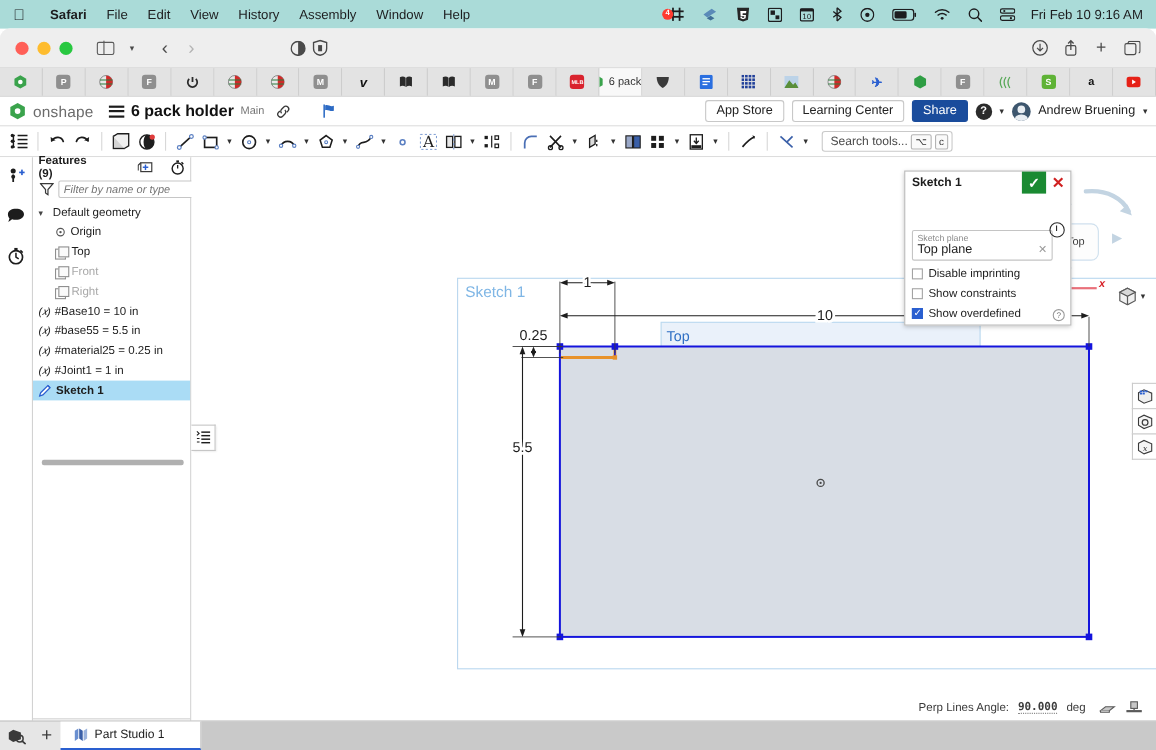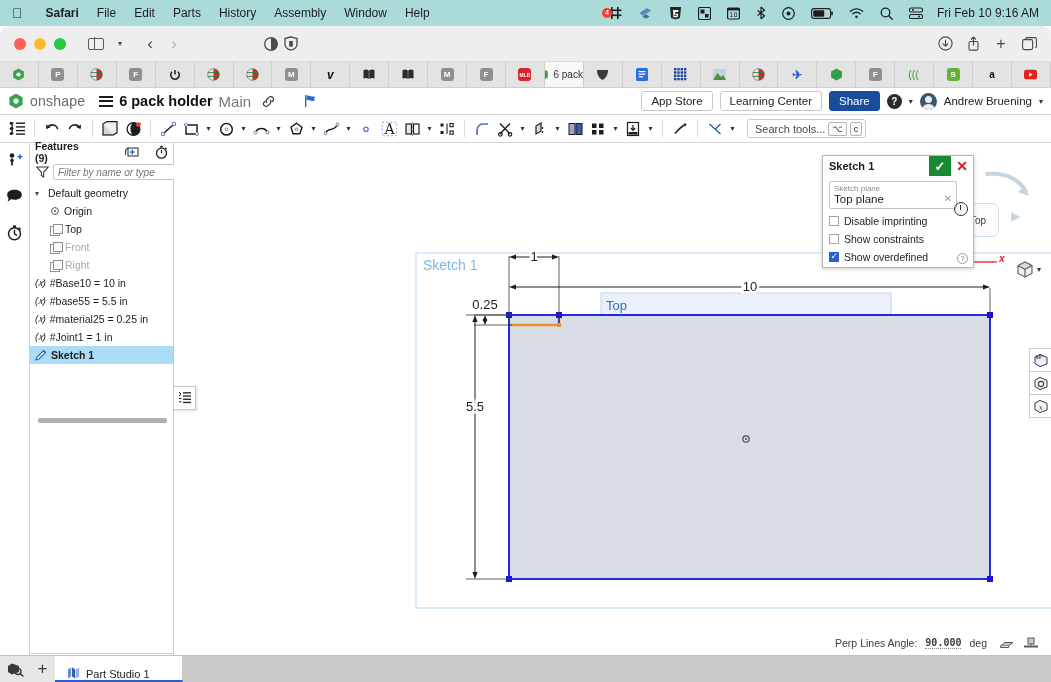--- a/index.html
+++ b/index.html
@@ -77,21 +77,21 @@
 
   
   .os-header {
     height: 27px; background: #ffffff; border-bottom: 1px solid #d5d5d5;
     display: flex; align-items: center; padding: 0 8px; gap: 6px;
   }
   .os-logo-txt { font-size: 14px; color: #6b6b6b; letter-spacing: .2px; }
   .hamburger { display: inline-flex; flex-direction: column; gap: 2.5px; margin-left: 8px; }
   .hamburger i { display:block; width: 14px; height: 2px; background: #1c1c1c; }
   .doc-title { font-size: 14.5px; font-weight: bold; color: #111; }
-  .doc-branch { font-size: 15px; color: #767676; }
+  .doc-branch { font-size: 10px; color: #767676; }
   .hdr-right { margin-left: auto; display: flex; align-items: center; gap: 7px; }
   .os-btn {
     border: 1px solid #c8c8c8; background: #fff; border-radius: 3px;
     font-size: 11.5px; padding: 3px 9px; color: #222; white-space: nowrap;
   }
   .os-btn.primary { background: #1a4c9c; border-color: #1a4c9c; color: #fff; }
   .help-circle {
     width: 15px; height: 15px; border-radius: 50%; background: #2b2b2b; color: #fff;
     font-size: 10px; font-weight: bold; display: flex; align-items: center; justify-content: center;
   }
@@ -185,21 +185,21 @@
   }
   .sk-ok {
     width: 22px; height: 20px; background: #1a8a32; color: #fff;
     display: flex; align-items: center; justify-content: center; font-size: 13px; margin-left: auto;
   }
   .sk-cancel { width: 22px; height: 20px; color: #d02020; display: flex;
     align-items: center; justify-content: center; font-size: 14px; font-weight: bold; }
   .sk-body { padding: 5px 6px 4px 6px; position: relative; }
   .sk-field {
     border: 1px solid #c4c4c4; border-radius: 2px; padding: 2px 4px 3px 4px;
-    width: 128px; position: relative; background:#fff;
+    width: 128px; position: relative; background:#fff;margin-top:28px;
   }
   .sk-field-label { font-size: 8px; color: #8b8b8b; }
   .sk-field-value { font-size: 11.5px; color: #1d1d1d; }
   .sk-field .clear { position: absolute; right: 4px; top: 11px; font-size: 10px; color: #9a9a9a; }
   .clock-ico { position: absolute; right: 5px; top: 26px; width: 14px; height: 14px;
     border: 1.3px solid #2b2b2b; border-radius: 50%; }
   .clock-ico:after { content:''; position:absolute; left:5px; top:2px; width:1.2px; height:5px; background:#2b2b2b; }
   .sk-check { display: flex; align-items: center; gap: 5px; margin-top: 6px; font-size: 10.5px; color: #1d1d1d; }
   .cbox { width: 10px; height: 10px; border: 1px solid #a3a3a3; background: #fff; flex: none; }
   .cbox.on { background: #2a5fd0; border-color: #2a5fd0; position: relative; }
@@ -244,36 +244,36 @@
     background: #e6e6e6; border-top: 1px solid #c3c3c3; display: flex; align-items: stretch;
   }
   .bb-ico { width: 30px; display: flex; align-items: center; justify-content: center; color: #2d2d2d; }
   .bb-plus { width: 25px; display: flex; align-items: center; justify-content: center;
     font-size: 17px; color: #3c3c3c; }
   .bb-tab {
     min-width: 128px; display: flex; align-items: center; gap: 5px; padding: 0 12px;
     font-size: 11px; color: #1d1d1d; border-right: 1px solid #c9c9c9;
     background: #e6e6e6;
   }
-  .bb-tab.active { background: #fff; border-bottom: 2px solid #2a5fd0; align-items: flex-end; }
+  .bb-tab.active { background: #fff; border-bottom: 2px solid #2a5fd0; }
   .bb-filler { flex: 1; background: #c9c9c9; }
 
   svg { display: block; }
 </style>
 </head>
 <body>
 
 <div id="app">
 
   <div class="menubar">
     <span class="apple"></span>
     <span class="mb-item bold">Safari</span>
     <span class="mb-item">File</span>
     <span class="mb-item">Edit</span>
-    <span class="mb-item">Parts</span>
+    <span class="mb-item">View</span>
     <span class="mb-item">History</span>
     <span class="mb-item">Assembly</span>
     <span class="mb-item">Window</span>
     <span class="mb-item">Help</span>
     <span class="spacer"></span>
 
     <span class="status-ico">
       <svg width="15" height="14" viewBox="0 0 15 14">
           <g fill="#1d1d1f">
         <rect x="3" y="1" width="1.6" height="12"></rect>

